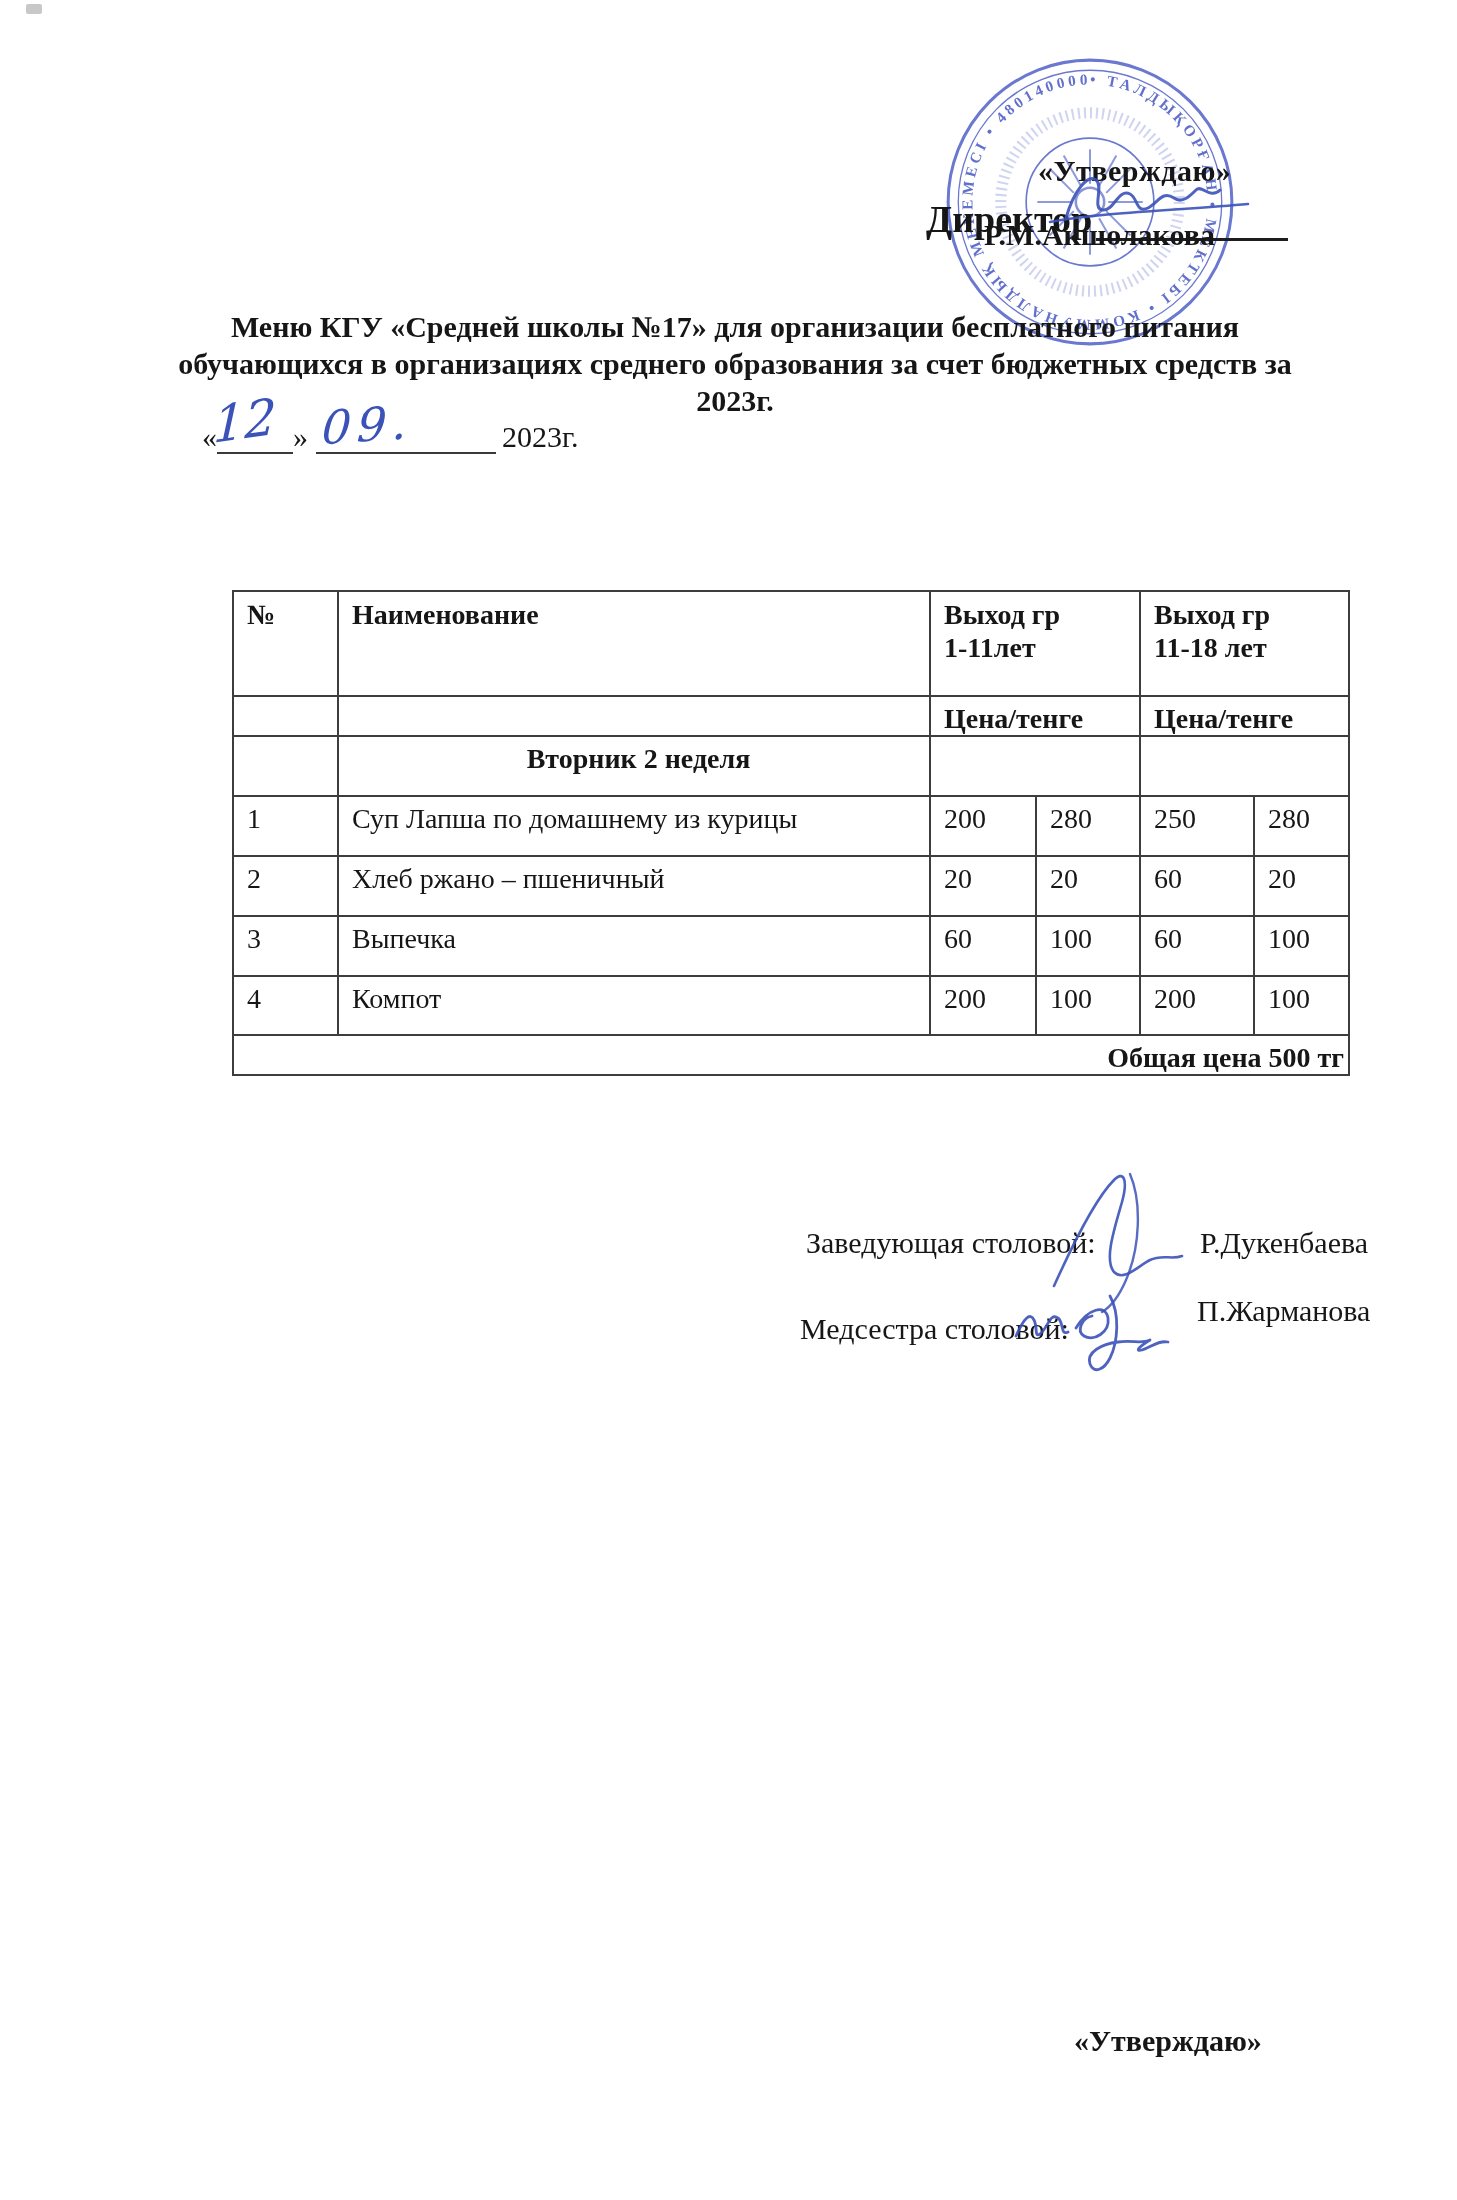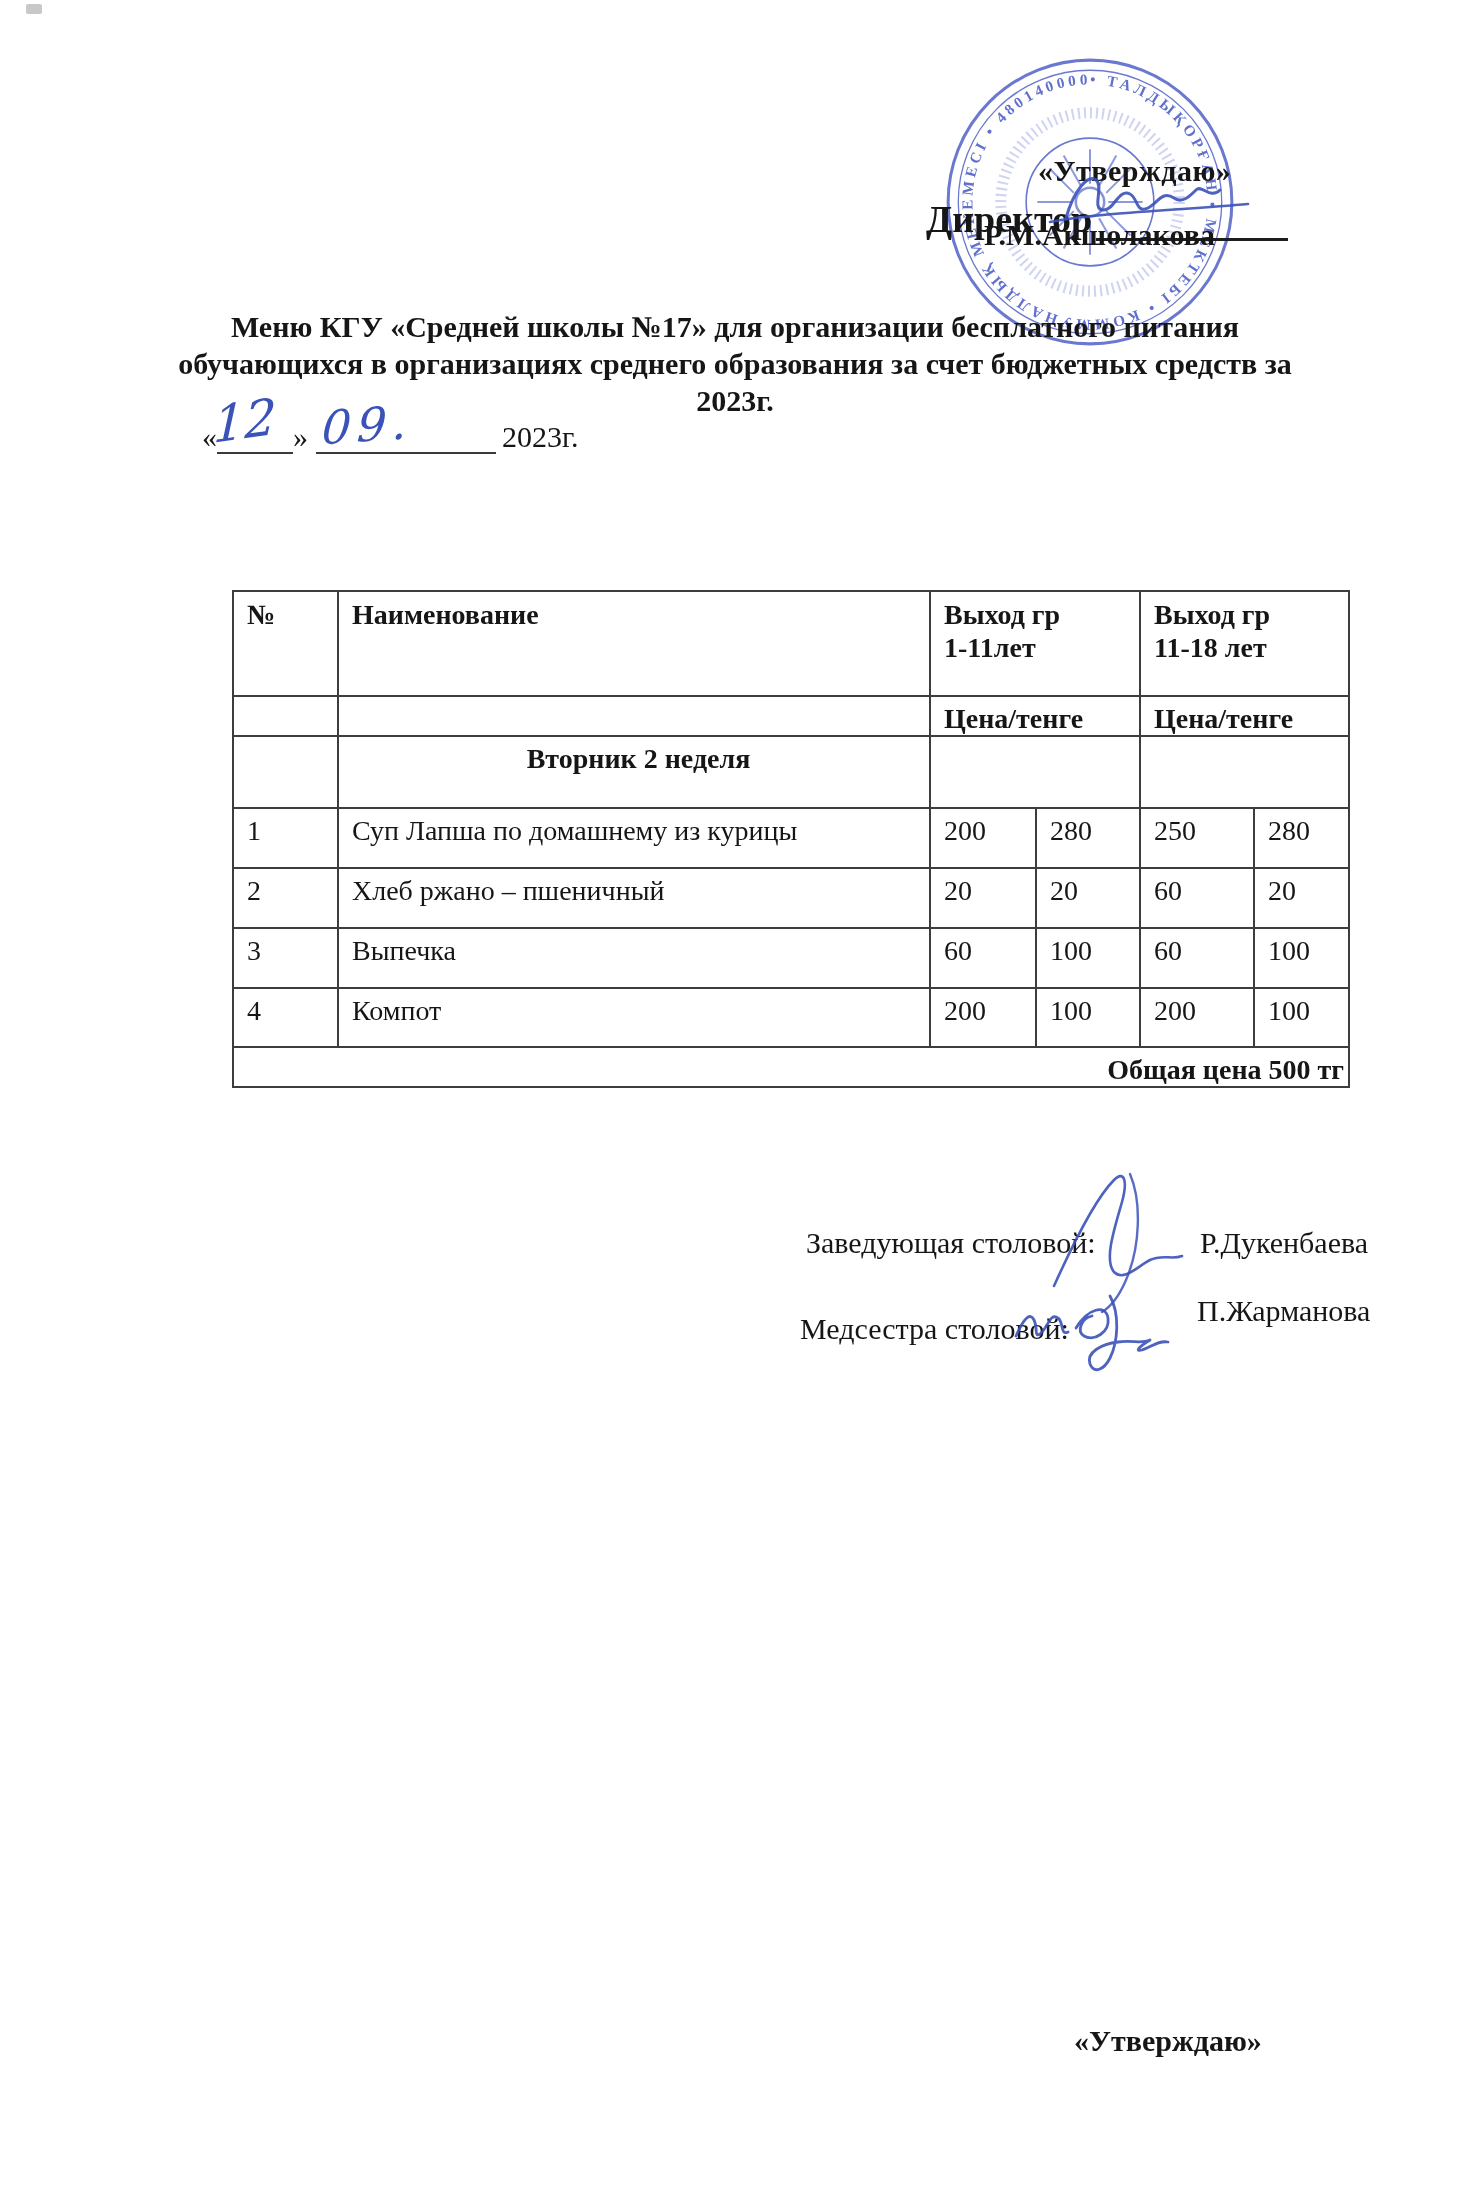--- a/index.html
+++ b/index.html
@@ -130,21 +130,21 @@
         <div>Выход гр</div>
         <div>11-18 лет</div>
       </td>
     </tr>
     <tr style="height:37px">
       <td></td>
       <td></td>
       <td class="price" colspan="2">Цена/тенге</td>
       <td class="price" colspan="2">Цена/тенге</td>
     </tr>
-    <tr style="height:72px">
+    <tr style="height:60px">
       <td></td>
       <td class="week">Вторник 2 неделя</td>
       <td colspan="2"></td>
       <td colspan="2"></td>
     </tr>
     <tr style="height:60px">
       <td>1</td>
       <td>Суп Лапша по домашнему из курицы</td>
       <td>200</td>
       <td>280</td>

